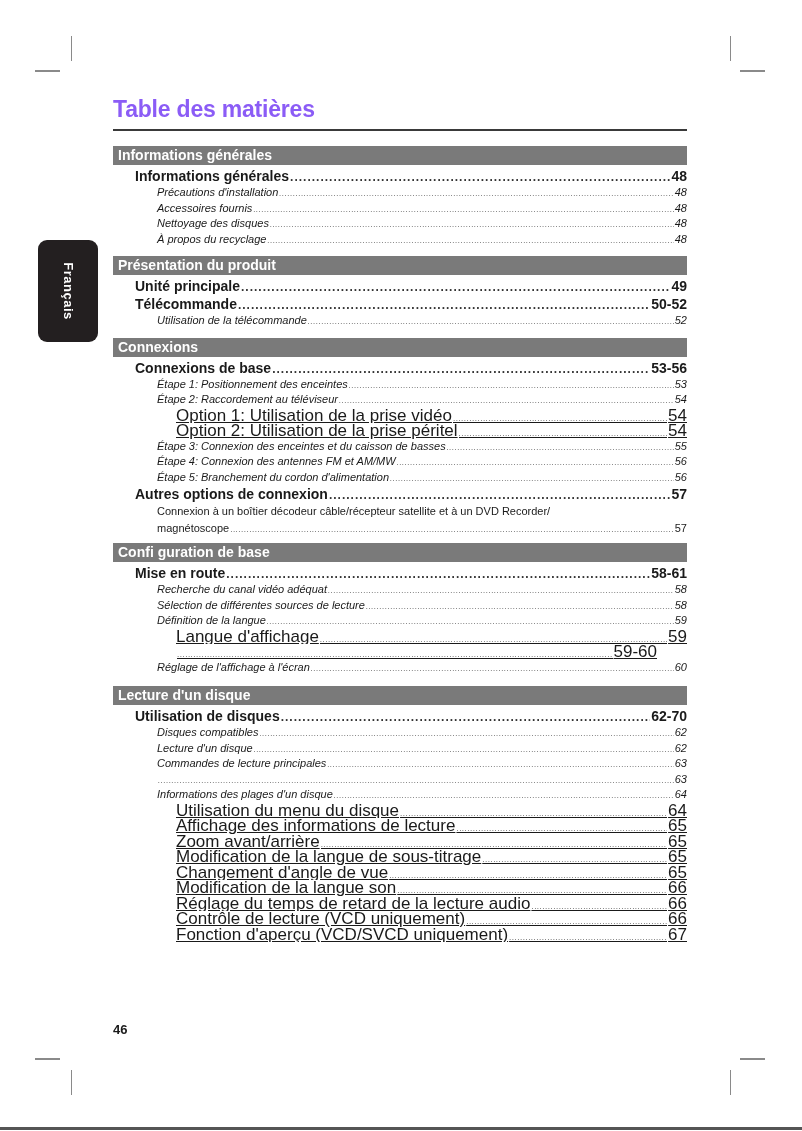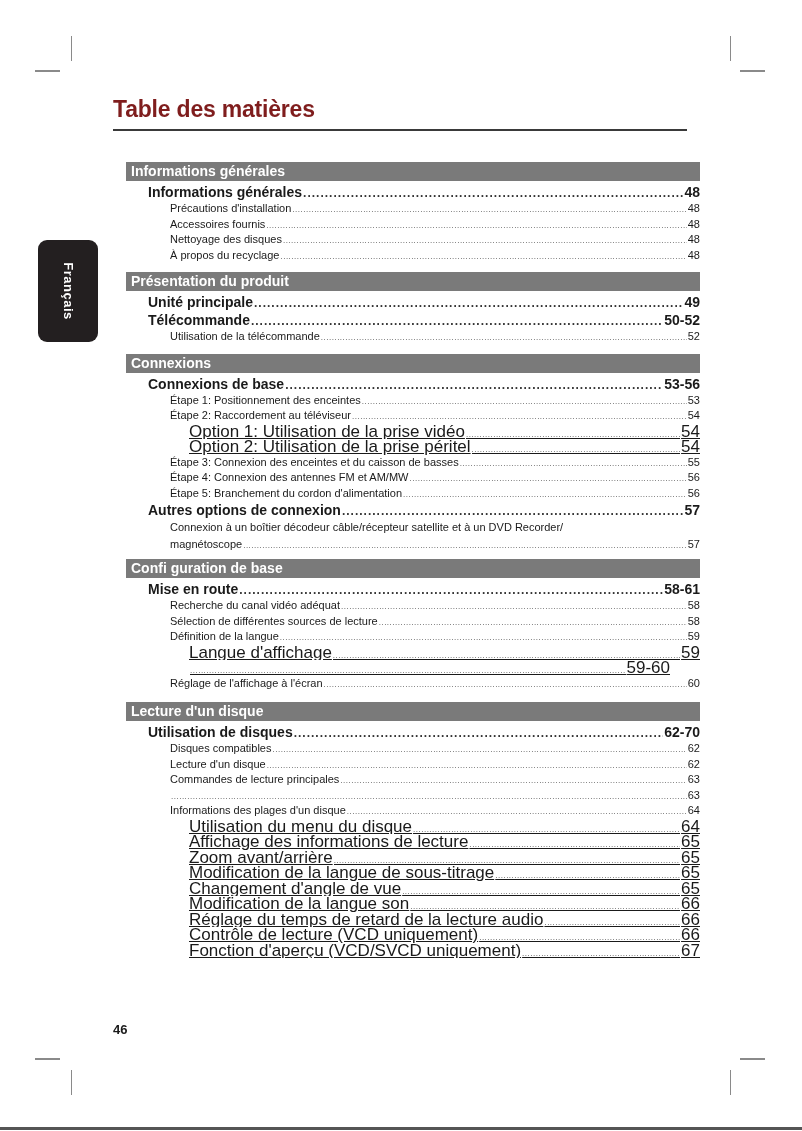--- a/index.html
+++ b/index.html
@@ -7,53 +7,53 @@
     width: 802px; height: 1131px; position: relative; background: #ffffff;
     font-family: "Liberation Sans", sans-serif; color: #1a1a1a; overflow: hidden;
   }
   .crop { position: absolute; background: #8a8a8a; }
   .crop.v { width: 1px; height: 25px; }
   .crop.h { height: 2px; width: 25px; }
   .bottom-rule { position: absolute; left: 0; right: 0; top: 1127px; height: 3px; background: #555; }
 
   .title {
     position: absolute; left: 113px; top: 96px; font-size: 23px; font-weight: bold;
-    letter-spacing: -0.2px; color: #7f1d1d;
+    letter-spacing: -0.2px; color: #8b5cf6;
   }
   .title-rule { position: absolute; left: 113px; top: 129px; width: 574px; height: 2px; background: #3a3a3a; }
 
   .lang-tab {
     position: absolute; left: 38px; top: 240px; width: 60px; height: 102px;
     background: #231f20; border-radius: 9px;
   }
   .lang-tab span {
     position: absolute; left: 50%; top: 50%; transform: translate(-50%, -50%) rotate(90deg);
     color: #fff; font-weight: bold; font-size: 13px; white-space: nowrap; letter-spacing: 0.5px;
   }
 
-  .toc { position: absolute; left: 113px; top: 162px; width: 574px; margin-left: 13px; }
+  .toc { position: absolute; left: 113px; top: 146px; width: 574px; }
   .section-bar {
     background: #7a7a7a; color: #fff; font-weight: bold; font-size: 14px;
     height: 19px; line-height: 19px; padding-left: 5px; margin-bottom: 2px;
   }
   .row {
     display: flex; align-items: baseline; white-space: nowrap; overflow: hidden;
   }
   .row .label { flex: 0 0 auto; }
   .row .dots {
     flex: 1 1 auto; overflow: hidden; margin: 0 1px;
     font-size: 8px; letter-spacing: 0.5px; color: #333;
   }
   .row .dots::before {
     content: "................................................................................................................................................................................................................................................................................................................................";
   }
   .row .page { flex: 0 0 auto; }
   .row.l1 { font-size: 14px; font-weight: bold; height: 18px; line-height: 18px; padding-left: 22px; }
   .row.l1 .dots { font-size: 12px; letter-spacing: 1px; font-weight: bold; }
-  .row.l2 { font-size: 11px; height: 15.5px; line-height: 15.5px; padding-left: 44px; }
+  .row.l2 { font-size: 11px; height: 15.5px; line-height: 15.5px; padding-left: 44px; font-style: italic; }
   .row.l3 { font-size: 17px; height: 15.5px; line-height: 15.5px; padding-left: 63px; text-decoration: underline; }
   .row.wrap1 { font-size: 11px; height: 17px; line-height: 17px; padding-left: 44px; text-align: right; }
   .gap { height: 9px; }
 
   .page-number {
     position: absolute; left: 113px; top: 1022px; font-size: 13px; font-weight: bold;
   }
 </style>
 </head>
 <body>

